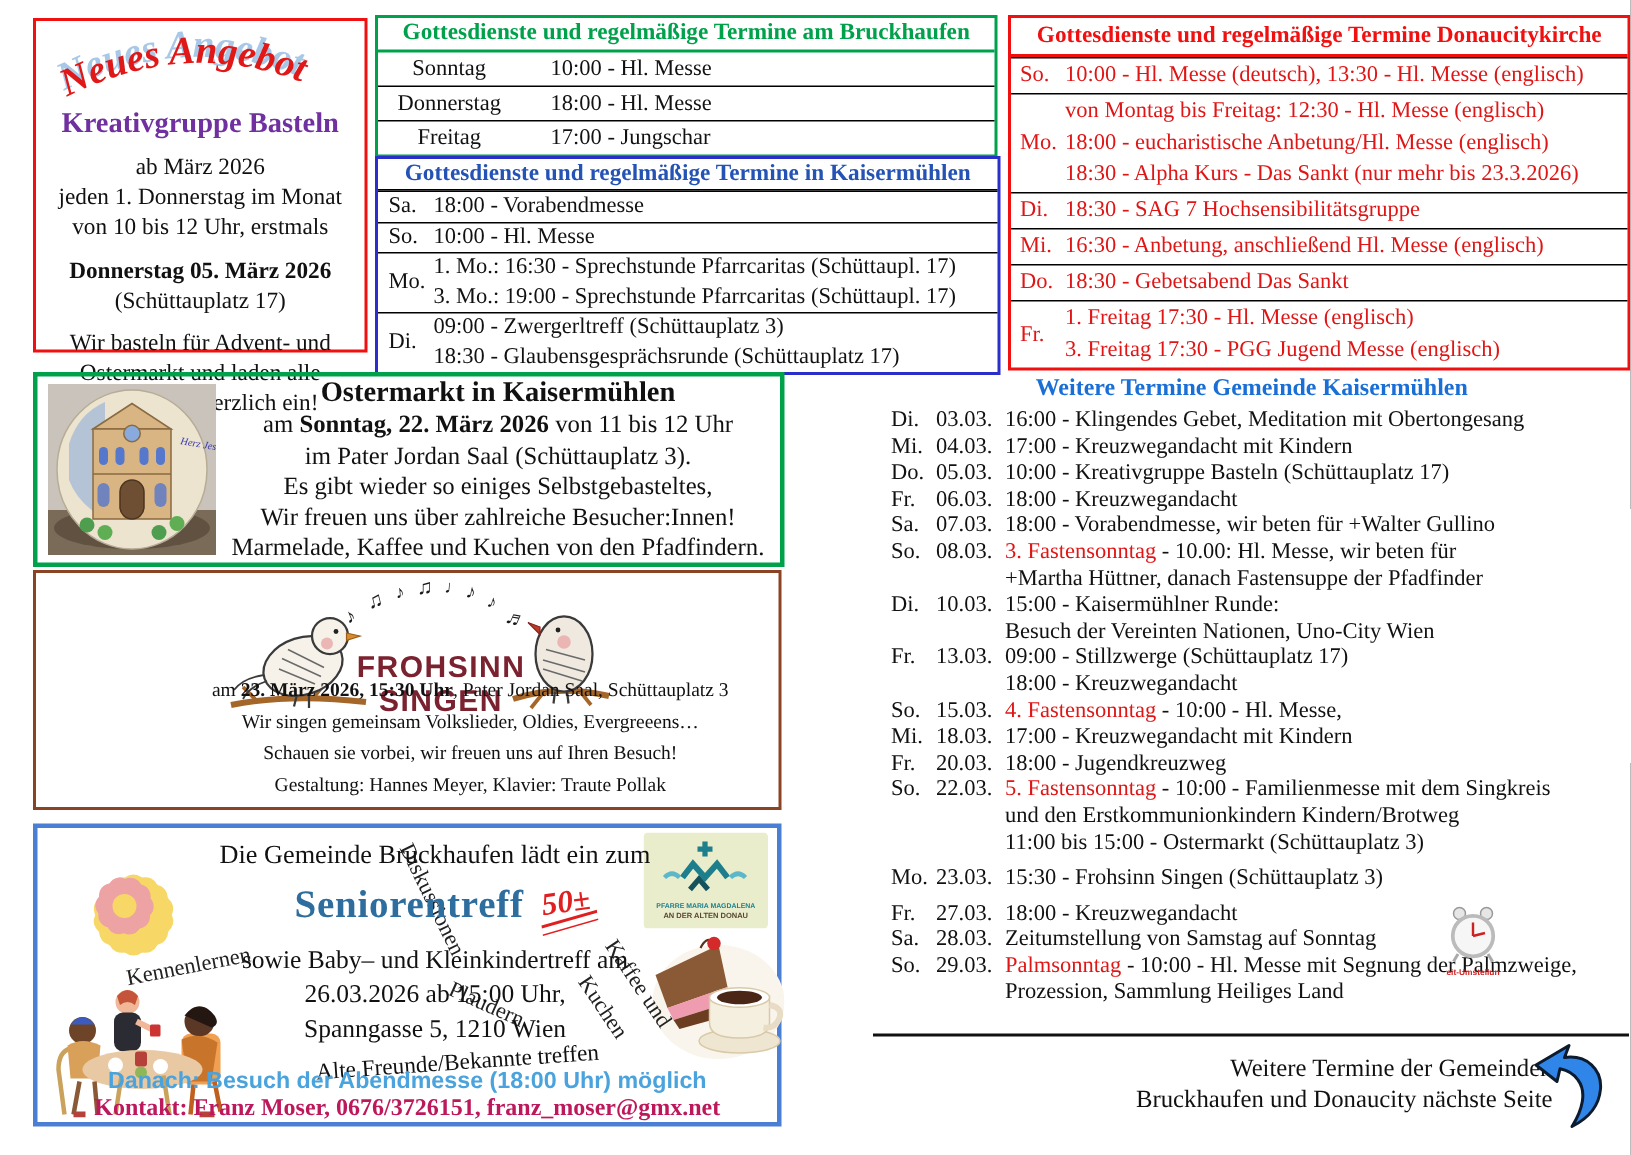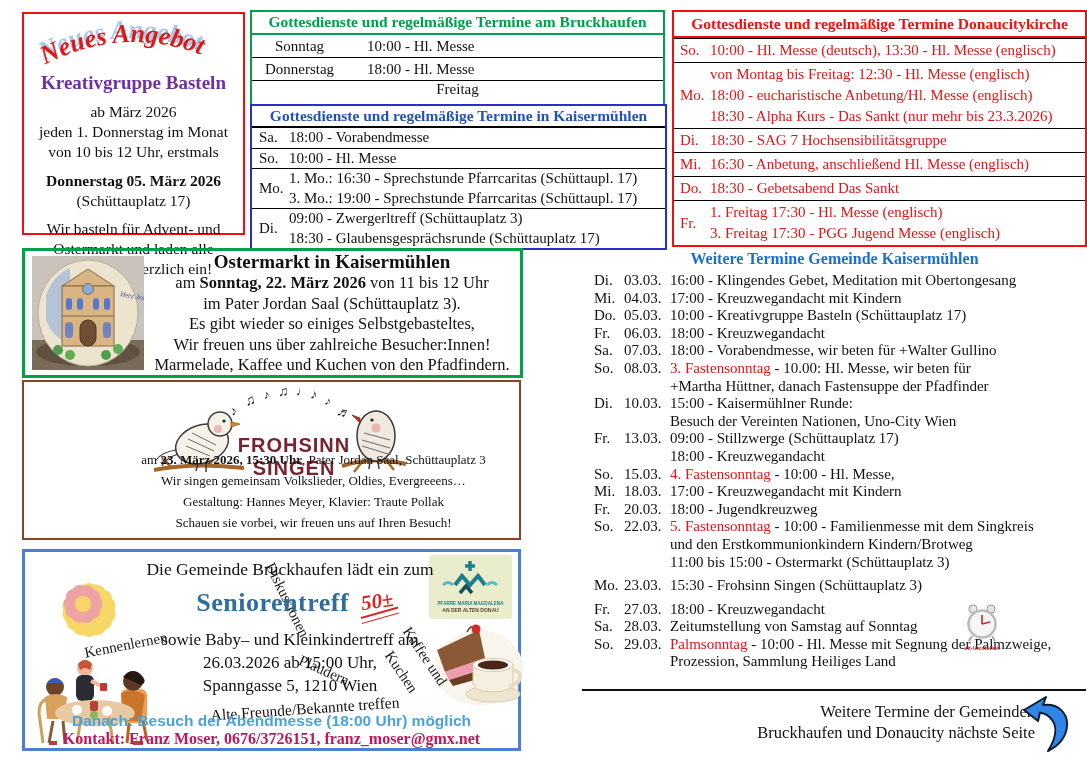--- a/index.html
+++ b/index.html
@@ -19,21 +19,21 @@
   .sched{font-size:15px;background:#fff;}
   .sched-header{text-align:center;font-weight:bold;padding:1px 2px 2px;}
   .sched-row{display:flex;align-items:center;border-top:1px solid #000;}
   .sched-day{flex:0 0 auto;}
   .sched-lines{flex:1;}
   .sched-lines div{line-height:20px;}
 
   .sched.green{left:250px;top:10px;width:411px;border:2px solid #00a14b;}
   .sched.green .sched-header{color:#00a14b;border-bottom:2px solid #00a14b;font-size:15.5px;}
   .sched.green .sched-row{border-top:none;border-bottom:1px solid #000;}
-  .sched.green .sched-row:last-child{border-bottom:none;flex-direction:column;}
+  .sched.green .sched-row:last-child{border-bottom:none;}
   .sched.green .sched-day{width:95px;text-align:center;}
   .sched.green .sched-lines{padding-left:20px;}
   .sched.green .sched-lines div{line-height:22px;}
 
   .sched.blue{left:250px;top:104px;width:413px;border:2px solid #2a2fcc;}
   .sched.blue .sched-header{color:#2553b5;border-bottom:1.5px solid #000;font-size:15.5px;padding-bottom:1px;}
   .sched.blue .sched-day{width:30px;padding-left:7px;}
   .sched.blue .sched-lines div{line-height:19.5px;}
   .sched.blue .sched-row:first-of-type{border-top:none;}
 
@@ -275,22 +275,22 @@
       <text x="210" y="20" font-size="12" transform="rotate(18 210 20)" fill="#1a1a1a">♪</text>
       <text x="222" y="30" font-size="14" transform="rotate(24 222 30)" fill="#1a1a1a">♬</text>
     </svg>
     <div class="froh-logo">
       <div>FROHSINN</div>
       <div>SINGEN</div>
     </div>
     <div class="froh-text">
       <div><span>am </span><b>23. März 2026, 15:30 Uhr</b><span>, Pater Jordan Saal, Schüttauplatz 3</span></div>
       <div>Wir singen gemeinsam Volkslieder, Oldies, Evergreeens…</div>
+      <div>Schauen sie vorbei, wir freuen uns auf Ihren Besuch!</div>
       <div>Gestaltung: Hannes Meyer, Klavier: Traute Pollak</div>
-      <div>Schauen sie vorbei, wir freuen uns auf Ihren Besuch!</div>
     </div>
   </div>
 
   <div class="abs senior-box">
     <svg class="abs" style="left:16px;top:6px;" width="96" height="100" viewBox="0 0 96 100">
       <g transform="translate(48,52)">
         <ellipse rx="15" ry="27" fill="#f7d866" transform="rotate(0)"></ellipse>
         <ellipse rx="15" ry="27" fill="#f7d866" transform="rotate(51)"></ellipse>
         <ellipse rx="15" ry="27" fill="#f7d866" transform="rotate(103)"></ellipse>
         <ellipse rx="15" ry="27" fill="#f7d866" transform="rotate(154)"></ellipse>

